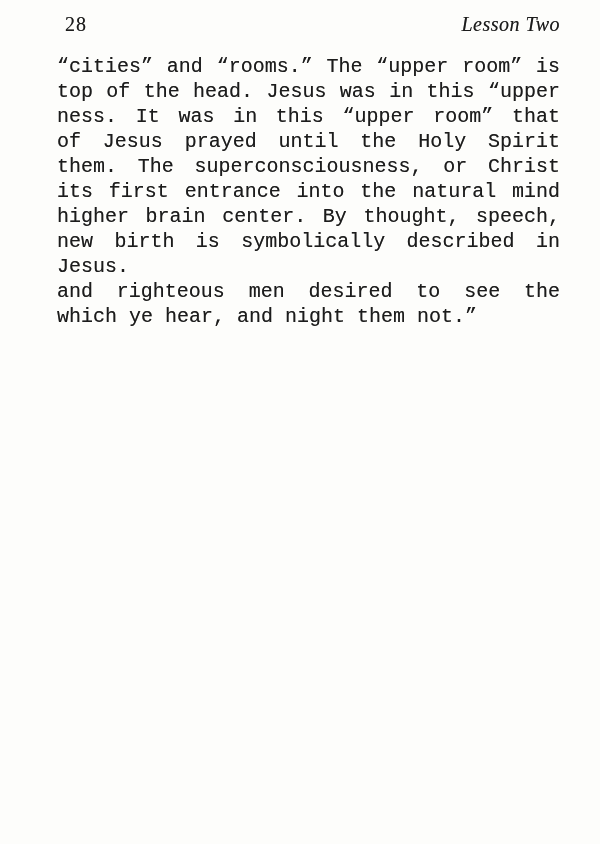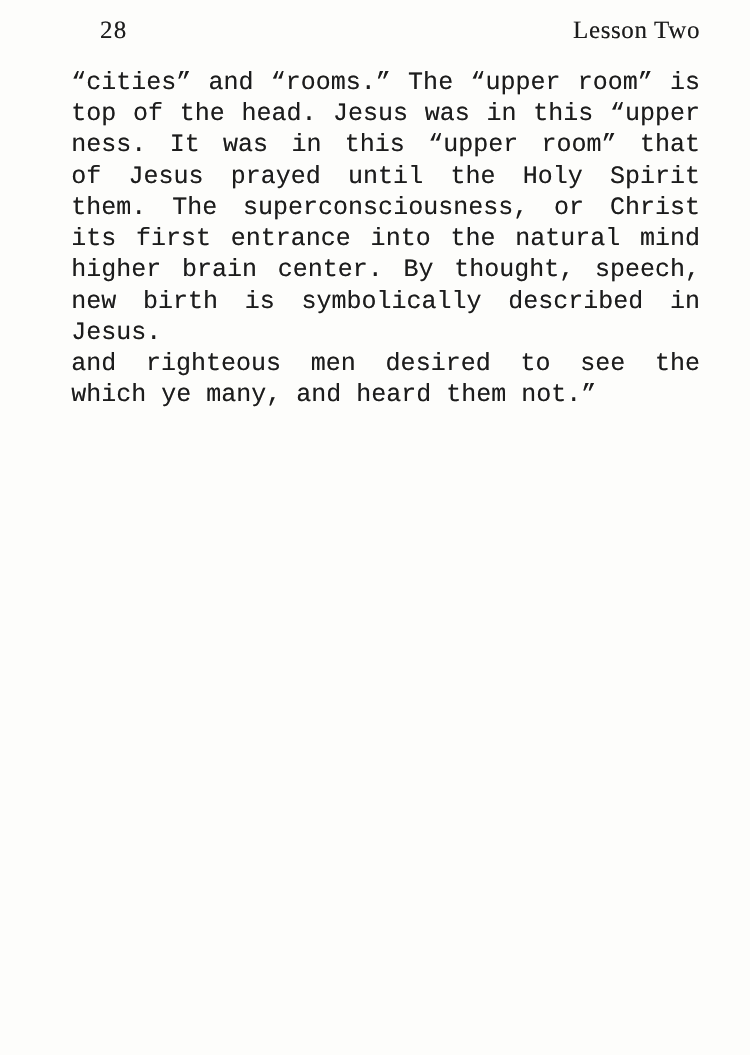--- a/index.html
+++ b/index.html
@@ -24,24 +24,25 @@
   }
   .running-head {
     display: flex;
     justify-content: space-between;
     align-items: baseline;
     font-size: 20px;
     line-height: 24px;
     text-shadow: 0 0 0.5px rgba(20,20,20,0.55);
   }
   .page-num {
-    margin-left: 23px;
+    margin-left: 8px;
     letter-spacing: 1px;
   }
   .running-title {
+    font-style: italic;
     letter-spacing: 0.5px;
     text-align: right;
   }
   .body-text {
     margin-top: 18px;
     font-size: 20px;
     line-height: 25px;
     text-shadow: 0 0 0.5px rgba(20,20,20,0.55);
     font-family: Liberation Mono, monospace;
   }
@@ -74,16 +75,16 @@
     <div class="line">“cities” and “rooms.” The “upper room” is the very</div>
     <div class="line">top of the head. Jesus was in this “upper room” of</div>
     <div class="line">ness. It was in this “upper room” that the followers</div>
     <div class="line">of Jesus prayed until the Holy Spirit came upon</div>
     <div class="line">them. The superconsciousness, or Christ Mind, finds</div>
     <div class="line">its first entrance into the natural mind through this</div>
     <div class="line">higher brain center. By thought, speech, and deed</div>
     <div class="line">new birth is symbolically described in the history of</div>
     <div class="line para-end">Jesus.</div>
     <div class="line">and righteous men desired to see the things which</div>
-    <div class="line para-end">which ye many, and heard them not.”</div>
+    <div class="line para-end">which ye hear, and night them not.”</div>
   </div>
 
 </div>
 
 </body></html>

